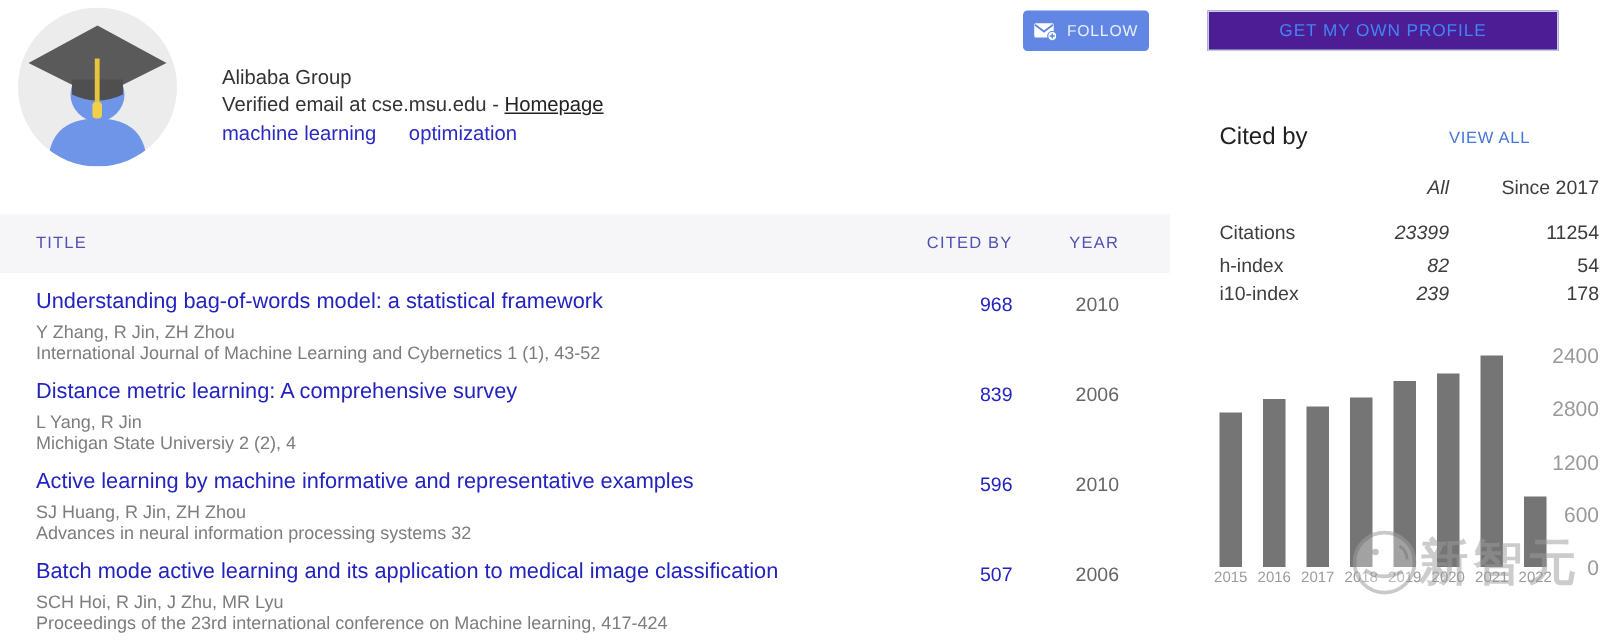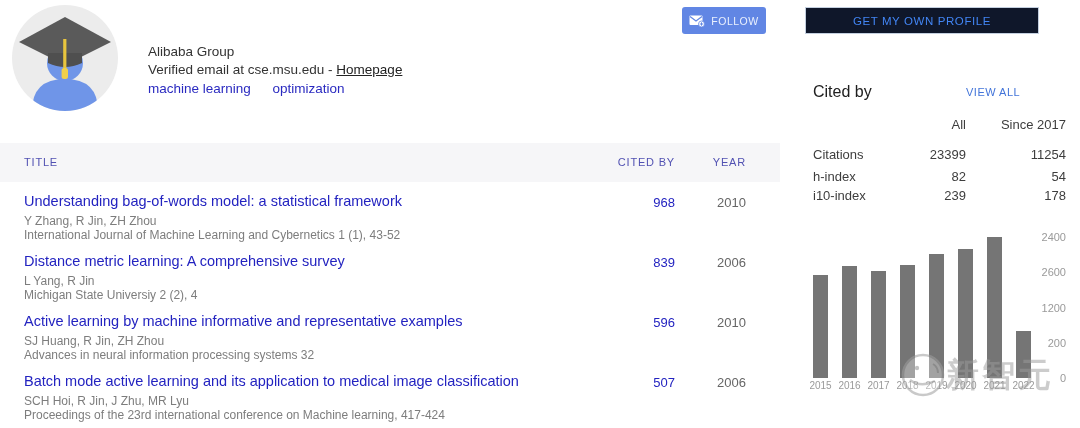--- a/index.html
+++ b/index.html
@@ -13,55 +13,55 @@
   #affiliation{left:148px;top:44px;font-size:13.5px;color:#333;}
   #email-line{left:148px;top:62px;font-size:13.5px;color:#333;}
   #homepage-link{text-decoration:underline;color:#222;cursor:pointer;}
   #interests{left:148px;top:81px;font-size:13.5px;}
   .interest{color:#2a2ac0;margin-right:18px;cursor:pointer;}
 
   
   #follow-btn{left:682px;top:7px;width:84px;height:27px;background:#6186e4;border-radius:3px;
       display:flex;align-items:center;justify-content:center;gap:6px;cursor:pointer;}
   #follow-btn span{color:#eaf0fd;font-size:10.5px;letter-spacing:.5px;}
-  #get-profile-btn{left:805px;top:7px;width:232px;height:25px;border:1px solid #c3cfdf;background:#0f172a;
+  #get-profile-btn{left:805px;top:7px;width:232px;height:25px;border:1px solid #c3cfdf;background:#4c1d95;
       display:flex;align-items:center;justify-content:center;cursor:pointer;}
   #get-profile-btn span{color:#4285f4;font-size:11.5px;letter-spacing:.6px;}
 
   
   #table-header-band{left:0;top:143px;width:780px;height:39px;background:#f6f6f8;}
   .th{font-size:11px;color:#5151b2;letter-spacing:.8px;line-height:39px;cursor:pointer;}
   #th-title{left:24px;top:143px;}
   #th-cited{left:575px;top:143px;width:100px;text-align:right;}
   #th-year{left:696px;top:143px;width:50px;text-align:right;}
 
   .pub-title{left:24px;width:560px;font-size:14.5px;color:#2323c0;cursor:pointer;white-space:nowrap;}
   .pub-authors,.pub-venue{left:24px;width:600px;font-size:12px;color:#7d7d7d;white-space:nowrap;}
   .pub-cited{left:575px;width:100px;text-align:right;font-size:13px;color:#2323c0;cursor:pointer;}
   .pub-year{left:696px;width:50px;text-align:right;font-size:13px;color:#666;}
 
   
   #citedby-title{left:813px;top:83px;font-size:16px;color:#202020;}
   #view-all{left:966px;top:86px;width:100px;text-align:left;font-size:11px;color:#4274d9;
       letter-spacing:.5px;cursor:pointer;}
   .stat{font-size:13px;color:#3d3d3d;}
-  .col-all{left:866px;width:100px;text-align:right;}
+  .col-all{left:866px;width:100px;text-align:right;font-style:italic;}
   .col-since{left:966px;width:100px;text-align:right;}
   .stat-label{left:813px;}
   .stat-link{cursor:pointer;}
 
   
   #chart-plot{left:813px;top:237px;width:218px;height:141px;display:flex;
       align-items:flex-end;justify-content:space-between;}
   .bar-slot{width:15px;height:100%;display:flex;align-items:flex-end;position:relative;cursor:pointer;}
   .bar{width:15px;background:#757575;}
   .bar-label{position:absolute;top:100%;left:50%;transform:translateX(-50%);margin-top:2px;
       font-size:10px;color:#9a9a9a;white-space:nowrap;}
   #chart-yticks{left:1032px;top:237px;width:34px;height:141px;}
-  .ytick{position:absolute;right:0;transform:translateY(50%);font-size:11px;color:#9a9a9a;}
+  .ytick{position:absolute;right:0;transform:translateY(50%);font-size:14px;color:#9a9a9a;}
 
   
   #watermark{left:900px;top:346px;width:185px;height:58px;display:flex;align-items:center;
       pointer-events:none;}
   #watermark-text{font-size:33px;font-weight:bold;color:#9b9b9b;opacity:.5;letter-spacing:3px;
       white-space:nowrap;}
 </style>
 </head>
 <body>
 
@@ -189,23 +189,23 @@
         <div class="bar" style="height: 141px; background: rgb(117, 117, 117);"></div>
         <div class="bar-label">2021</div>
       </div>
       <div class="bar-slot">
         <div class="bar" style="height: 47px; background: rgb(117, 117, 117);"></div>
         <div class="bar-label">2022</div>
       </div>
     </div>
   <div class="abs" id="chart-yticks">
       <div class="ytick" style="bottom: 0px;">0</div>
-      <div class="ytick" style="bottom: 35.3px;">200</div>
+      <div class="ytick" style="bottom: 35.3px;">600</div>
       <div class="ytick" style="bottom: 70.5px;">1200</div>
-      <div class="ytick" style="bottom: 105.8px;">2600</div>
+      <div class="ytick" style="bottom: 105.8px;">2800</div>
       <div class="ytick" style="bottom: 141px;">2400</div>
     </div>
 
   <div class="abs" id="watermark">
     <svg width="46" height="46" viewBox="0 0 46 46" style="opacity:.55;flex:none">
       <circle cx="23" cy="23" r="20" fill="rgba(255,255,255,0.6)" stroke="#9e9e9e" stroke-width="2.5"></circle>
       <circle cx="17" cy="16" r="2.2" fill="#909090"></circle>
       <path d="M10 28 Q21 36 35 29" fill="none" stroke="#9e9e9e" stroke-width="2.5"></path>
       <path d="M33 12 Q38 15 38 21" fill="none" stroke="#9e9e9e" stroke-width="2"></path>
     </svg>

